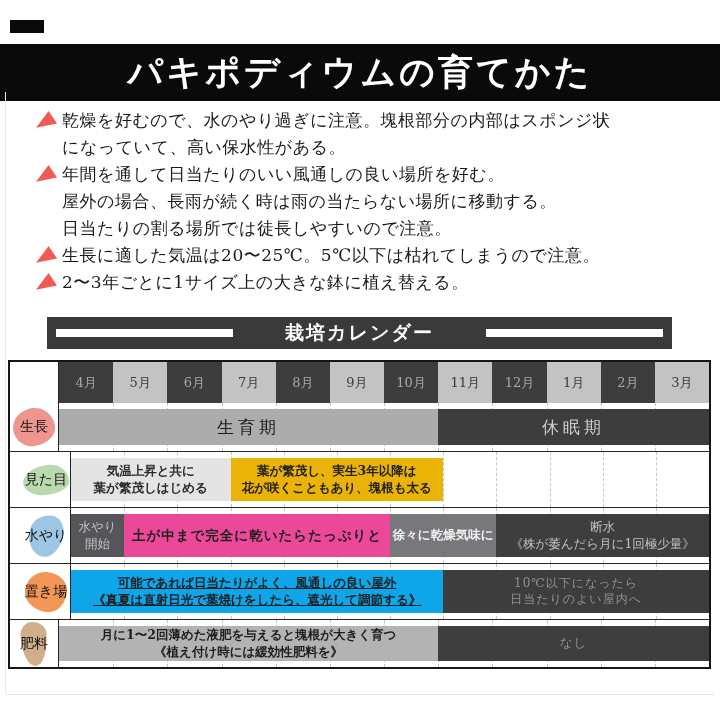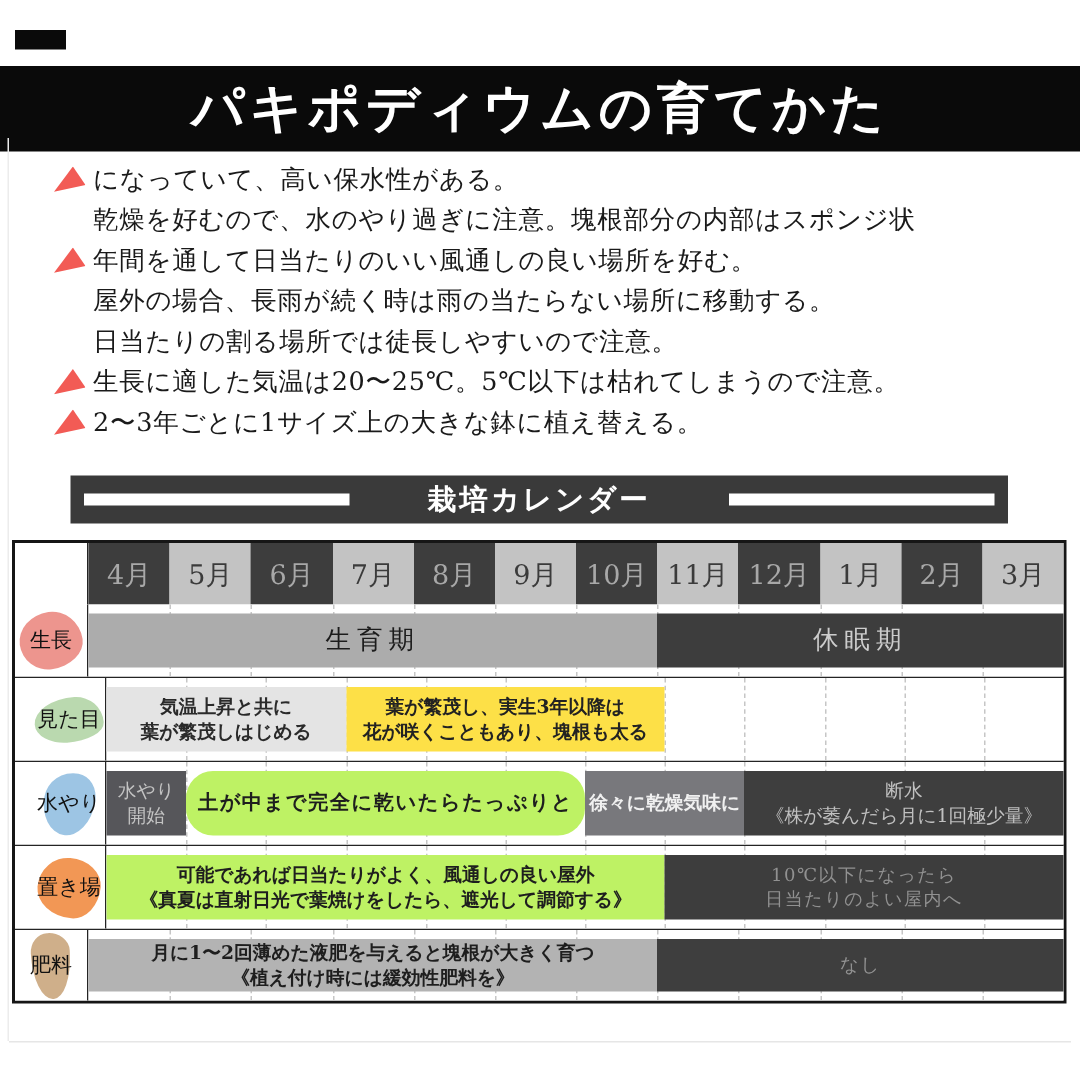--- a/index.html
+++ b/index.html
@@ -31,21 +31,21 @@
               display:flex;align-items:center;justify-content:center;background:#fff;}
   .label-cell .blob{position:absolute;opacity:0.8;}
   .label-cell .ltext{position:relative;z-index:1;font-size:14px;color:#111;white-space:nowrap;}
   .growth-blob{width:42px;height:38px;border-radius:52% 48% 55% 45%/50% 55% 45% 50%;transform:rotate(-8deg);}
   .appearance-blob{width:46px;height:30px;border-radius:60% 40% 55% 45%/55% 60% 40% 45%;transform:rotate(-4deg);}
   .water-blob{width:34px;height:42px;border-radius:58% 42% 50% 50%/45% 40% 60% 55%;transform:rotate(10deg);}
   .place-blob{width:42px;height:40px;border-radius:48% 52% 42% 58%/52% 44% 56% 48%;transform:rotate(5deg);}
   .fertilizer-blob{width:26px;height:44px;border-radius:45% 55% 48% 52%/30% 28% 70% 72%;transform:rotate(-3deg);}
   
   #months{flex:1;display:flex;height:41px;}
-  .month{flex:1;display:flex;align-items:center;justify-content:center;font-size:18px;}
+  .month{flex:1;display:flex;align-items:center;justify-content:center;font-size:13px;}
   .month.dark{background:var(--m-dark-bg);color:var(--m-dark-fg);}
   .month.light{background:var(--m-light-bg);color:var(--m-light-fg);}
   
   .data-cell{flex:1;position:relative;background:#fff;}
   .crow0 .cell-h{height:48px;} .crow1 .cell-h,.crow2 .cell-h,.crow3 .cell-h{height:55px;padding-left:12px;} .crow4 .cell-h{height:47px;}
   .gridline{position:absolute;top:0;bottom:0;width:0;border-left:1px dashed #c6c6c6;}
   .bar{position:absolute;top:6px;bottom:6px;display:flex;flex-direction:column;
        align-items:center;justify-content:center;line-height:1.3;white-space:nowrap;z-index:1;}
   
   #page-bottom-edge{position:absolute;left:6px;top:694px;width:708px;height:1px;background:#e6e6e6;}
@@ -57,22 +57,22 @@
 <div id="page">
   <div id="header-tab"></div>
   <div id="header" style="background: rgb(10, 10, 10);">
     <span class="title">パキポディウムの育てかた</span>
   </div>
 
   <div id="tips">
       <div class="tip">
         <div class="tip-marker" style="background: rgb(242, 91, 85);"></div>
         <div class="tip-lines">
+          <div>乾燥を好むので、水のやり過ぎに注意。塊根部分の内部はスポンジ状</div>
           <div>になっていて、高い保水性がある。</div>
-          <div>乾燥を好むので、水のやり過ぎに注意。塊根部分の内部はスポンジ状</div>
         </div>
       </div>
       <div class="tip">
         <div class="tip-marker" style="background: rgb(242, 91, 85);"></div>
         <div class="tip-lines">
           <div>年間を通して日当たりのいい風通しの良い場所を好む。</div>
           <div>屋外の場合、長雨が続く時は雨の当たらない場所に移動する。</div>
           <div>日当たりの割る場所では徒長しやすいので注意。</div>
         </div>
       </div>
@@ -154,21 +154,21 @@
             <div class="gridline" style="left: 50%;"></div>
             <div class="gridline" style="left: 58.3333%;"></div>
             <div class="gridline" style="left: 66.6667%;"></div>
             <div class="gridline" style="left: 75%;"></div>
             <div class="gridline" style="left: 83.3333%;"></div>
             <div class="gridline" style="left: 91.6667%;"></div>
             <div class="bar" style="left: 0%; width: 25%; background: rgb(228, 228, 228); color: rgb(42, 42, 42); font-size: 12.5px; font-weight: bold;">
               <div>気温上昇と共に</div>
               <div>葉が繁茂しはじめる</div>
             </div>
-            <div class="bar" style="left: 25%; width: 33.3333%; background: #fde047; color: rgb(34, 34, 34); font-size: 12.5px; font-weight: bold;">
+            <div class="bar" style="left: 25%; width: 33.3333%; background: #eab308; color: rgb(34, 34, 34); font-size: 12.5px; font-weight: bold;">
               <div>葉が繁茂し、実生3年以降は</div>
               <div>花が咲くこともあり、塊根も太る</div>
             </div>
           </div>
         </div>
         <div class="trow crow2">
           <div class="label-cell cell-h">
             <div class="blob water-blob" style="background: rgb(133, 183, 221);"></div>
             <span class="ltext">水やり</span>
           </div>
@@ -181,21 +181,21 @@
             <div class="gridline" style="left: 50%;"></div>
             <div class="gridline" style="left: 58.3333%;"></div>
             <div class="gridline" style="left: 66.6667%;"></div>
             <div class="gridline" style="left: 75%;"></div>
             <div class="gridline" style="left: 83.3333%;"></div>
             <div class="gridline" style="left: 91.6667%;"></div>
             <div class="bar" style="left: 0%; width: 8.33333%; background: rgb(86, 86, 90); color: rgb(195, 195, 195); font-size: 12.5px;">
               <div>水やり</div>
               <div>開始</div>
             </div>
-            <div class="bar" style="left: 8.33333%; width: 41.6667%; background: #bef264; color: rgb(30, 30, 30); font-size: 13.5px; font-weight: bold; letter-spacing: 1px; border-radius: 18px;">
+            <div class="bar" style="left: 8.33333%; width: 41.6667%; background: #ec4899; color: rgb(30, 30, 30); font-size: 13.5px; font-weight: bold; letter-spacing: 1px;">
               <div>土が中まで完全に乾いたらたっぷりと</div>
             </div>
             <div class="bar" style="left: 50%; width: 16.6667%; background: rgb(120, 120, 124); color: rgb(240, 240, 240); font-size: 12.5px; font-weight: bold;">
               <div>徐々に乾燥気味に</div>
             </div>
             <div class="bar" style="left: 66.6667%; width: 33.3333%; background: rgb(62, 62, 62); color: rgb(192, 192, 192); font-size: 12.5px;">
               <div>断水</div>
               <div>《株が萎んだら月に1回極少量》</div>
             </div>
           </div>
@@ -210,21 +210,21 @@
             <div class="gridline" style="left: 16.6667%;"></div>
             <div class="gridline" style="left: 25%;"></div>
             <div class="gridline" style="left: 33.3333%;"></div>
             <div class="gridline" style="left: 41.6667%;"></div>
             <div class="gridline" style="left: 50%;"></div>
             <div class="gridline" style="left: 58.3333%;"></div>
             <div class="gridline" style="left: 66.6667%;"></div>
             <div class="gridline" style="left: 75%;"></div>
             <div class="gridline" style="left: 83.3333%;"></div>
             <div class="gridline" style="left: 91.6667%;"></div>
-            <div class="bar" style="left: 0%; width: 58.3333%; background: #bef264; color: rgb(30, 30, 30); font-size: 12.5px; font-weight: bold;">
+            <div class="bar" style="left: 0%; width: 58.3333%; background: #0ea5e9; color: rgb(30, 30, 30); font-size: 12.5px; font-weight: bold; text-decoration: underline;">
               <div>可能であれば日当たりがよく、風通しの良い屋外</div>
               <div>《真夏は直射日光で葉焼けをしたら、遮光して調節する》</div>
             </div>
             <div class="bar" style="left: 58.3333%; width: 41.6667%; background: rgb(61, 61, 61); color: rgb(145, 145, 145); font-size: 12px; letter-spacing: 1px;">
               <div>10℃以下になったら</div>
               <div>日当たりのよい屋内へ</div>
             </div>
           </div>
         </div>
         <div class="trow crow4">

